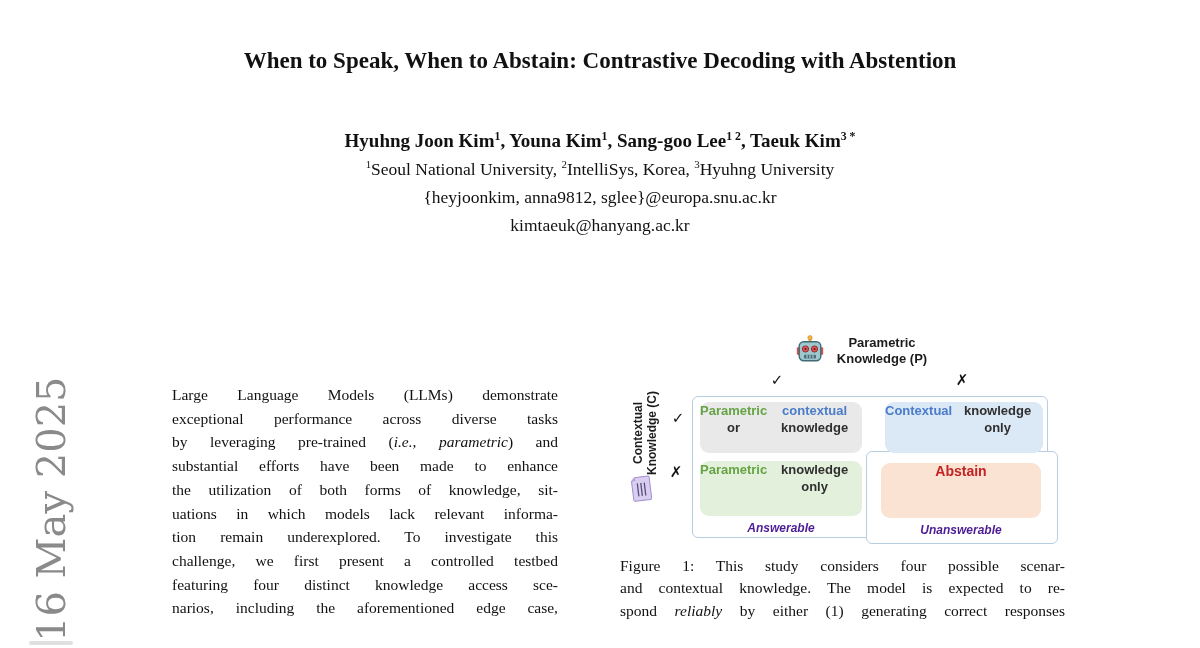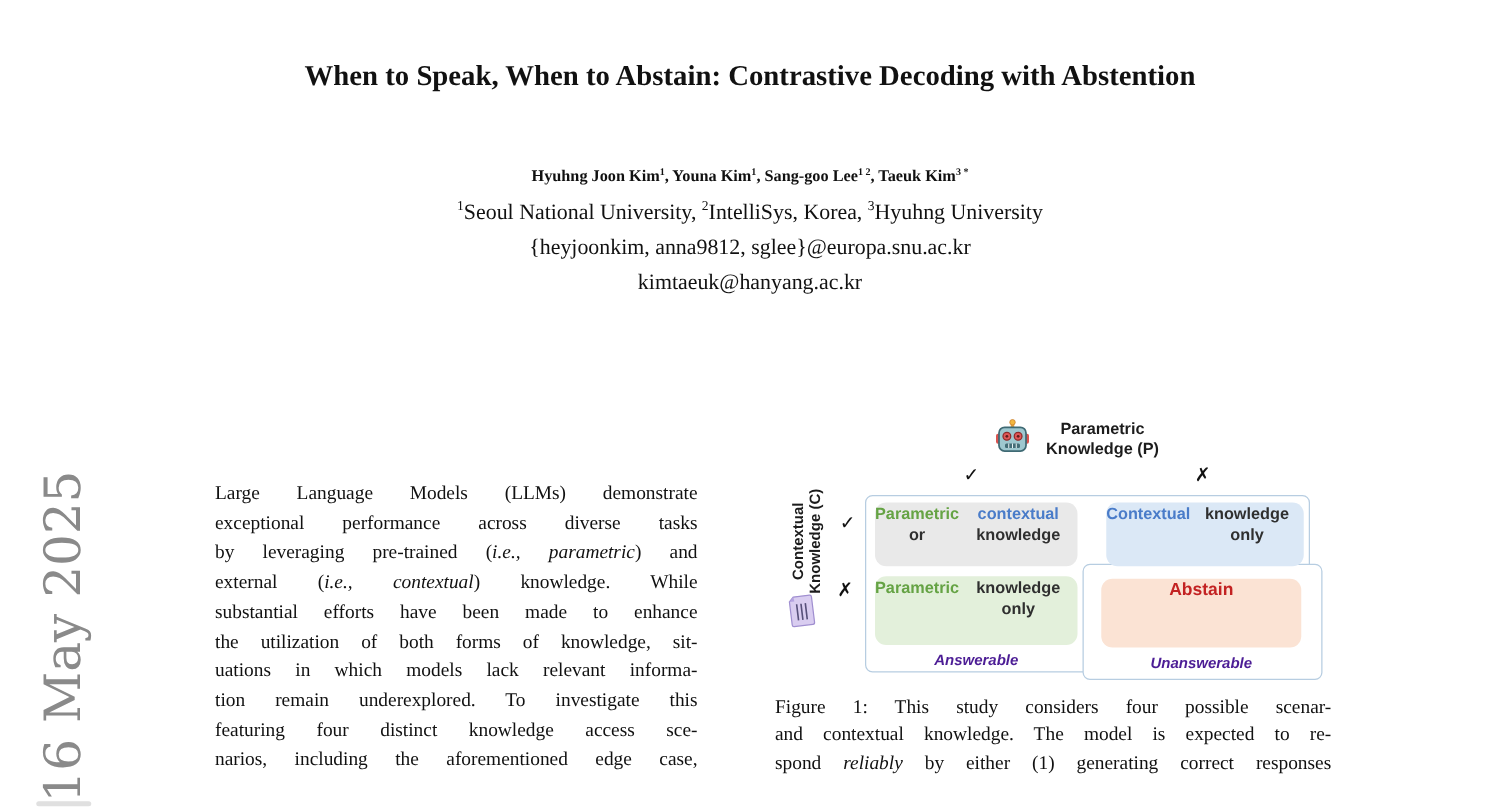--- a/index.html
+++ b/index.html
@@ -11,21 +11,21 @@
     transform:rotate(-90deg);transform-origin:center;
     font-family:"DejaVu Serif",serif;font-size:40px;color:#8a8a8a;
     text-align:center;white-space:nowrap;}
   .watermark-frag{position:absolute;left:29px;top:641px;width:44px;height:4px;
     background:#e0e0e0;border-radius:2px;}
 
   
   .title{position:absolute;left:0;top:48px;width:1200px;margin:0;text-align:center;
     font-size:23px;font-weight:700;}
   .authors-block{position:absolute;left:0;top:126px;width:1200px;text-align:center;}
-  .authors-line{font-size:13px;font-weight:700;line-height:29px;}
+  .authors-line{font-size:19px;font-weight:700;line-height:29px;}
   .affil-line,.email-line{font-size:17.5px;line-height:28px;}
   sup{font-size:62%;line-height:0;}
 
   
   .abs-heading{position:absolute;left:172px;top:336px;width:386px;text-align:center;
     font-size:17.5px;font-weight:700;}
   .abs-body{position:absolute;left:172px;top:383px;width:386px;font-size:15.5px;}
   .aline{line-height:23.7px;text-align:justify;text-align-last:justify;}
   .it{font-style:italic;}
 
@@ -70,25 +70,25 @@
     <div class="authors-line"><span>Hyuhng Joon Kim</span><sup>1</sup><span>, Youna Kim</span><sup>1</sup><span>, Sang-goo Lee</span><sup>1 2</sup><span>, Taeuk Kim</span><sup>3 *</sup></div>
     <div class="affil-line"><sup>1</sup><span>Seoul National University, </span><sup>2</sup><span>IntelliSys, Korea, </span><sup>3</sup><span>Hyuhng University</span></div>
     <div class="email-line">{heyjoonkim, anna9812, sglee}@europa.snu.ac.kr</div>
     <div class="email-line">kimtaeuk@hanyang.ac.kr</div>
   </div>
 
   <div class="abs-body">
     <div class="aline"><span>Large Language Models (LLMs) demonstrate</span></div>
     <div class="aline"><span>exceptional performance across diverse tasks</span></div>
     <div class="aline"><span>by leveraging pre-trained (</span><span class="it">i.e., parametric</span><span>) and</span></div>
-    <div class="aline"><span>external (</span><span class="it">i.e., contextual</span><span>) knowledge. While</span></div>
     <div class="aline"><span>substantial efforts have been made to enhance</span></div>
     <div class="aline"><span>the utilization of both forms of knowledge, sit-</span></div>
     <div class="aline"><span>uations in which models lack relevant informa-</span></div>
     <div class="aline"><span>tion remain underexplored. To investigate this</span></div>
+    <div class="aline"><span>challenge, we first present a controlled testbed</span></div>
     <div class="aline"><span>featuring four distinct knowledge access sce-</span></div>
     <div class="aline"><span>narios, including the aforementioned edge case,</span></div>
   </div>
 
   <div class="figure">
 
     <div class="abs-pos" style="left:176px;top:3px;width:28px;height:28px;">
       <svg viewBox="0 0 28 28" width="28" height="28">
         <rect x="12.6" y="2.5" width="2.8" height="4.5" fill="#e8a33d"></rect>
         <circle cx="14" cy="2.8" r="2.2" fill="#f2b73f" stroke="#c87f2f" stroke-width="0.6"></circle>

